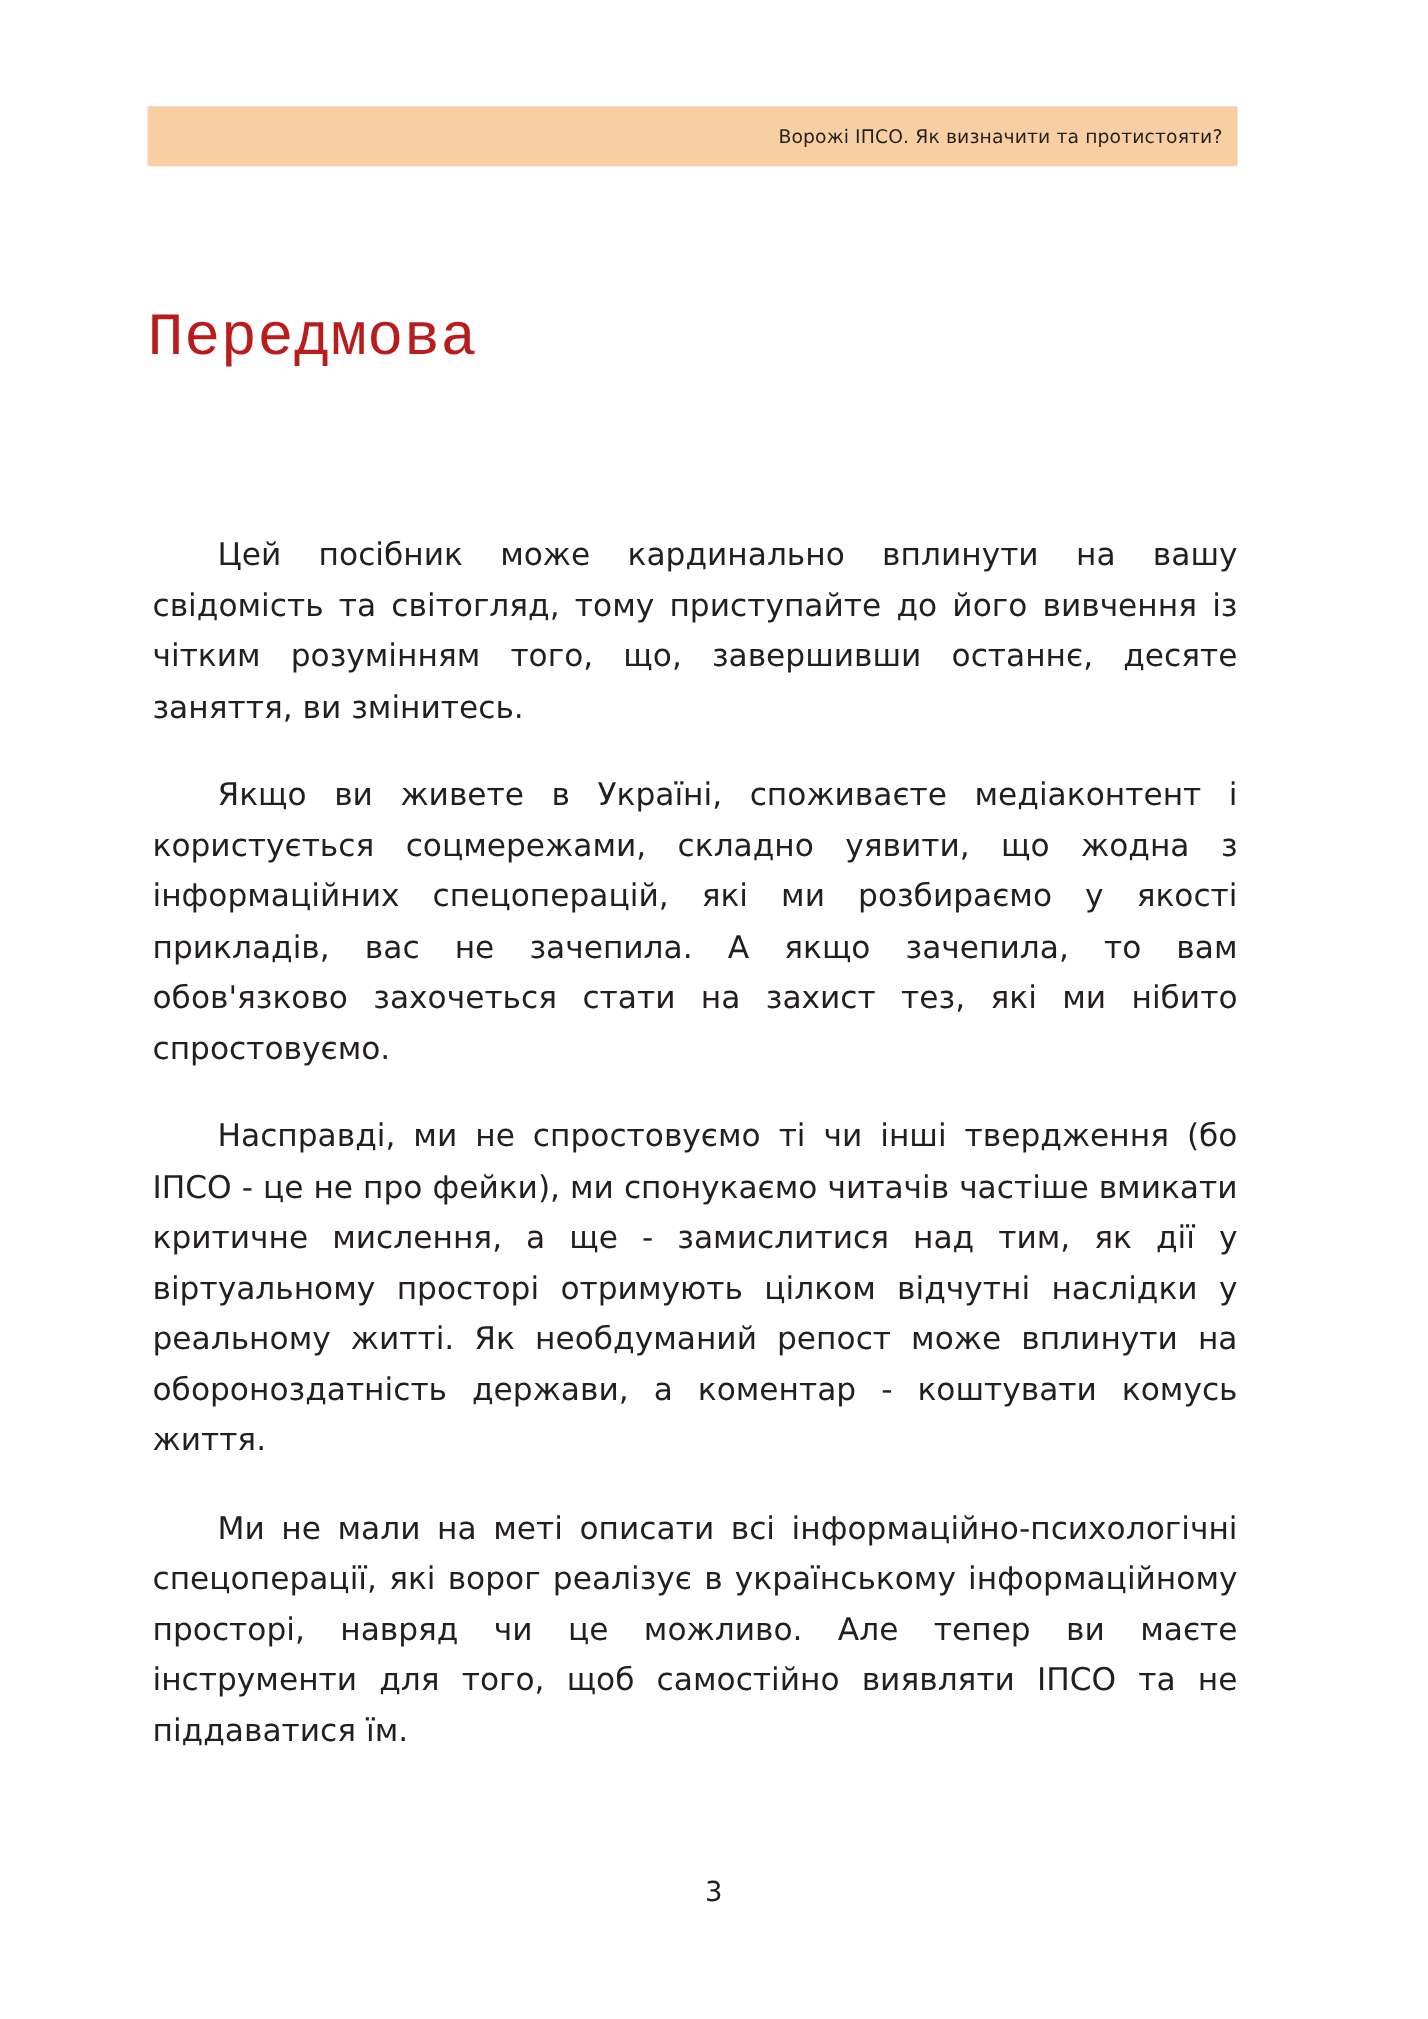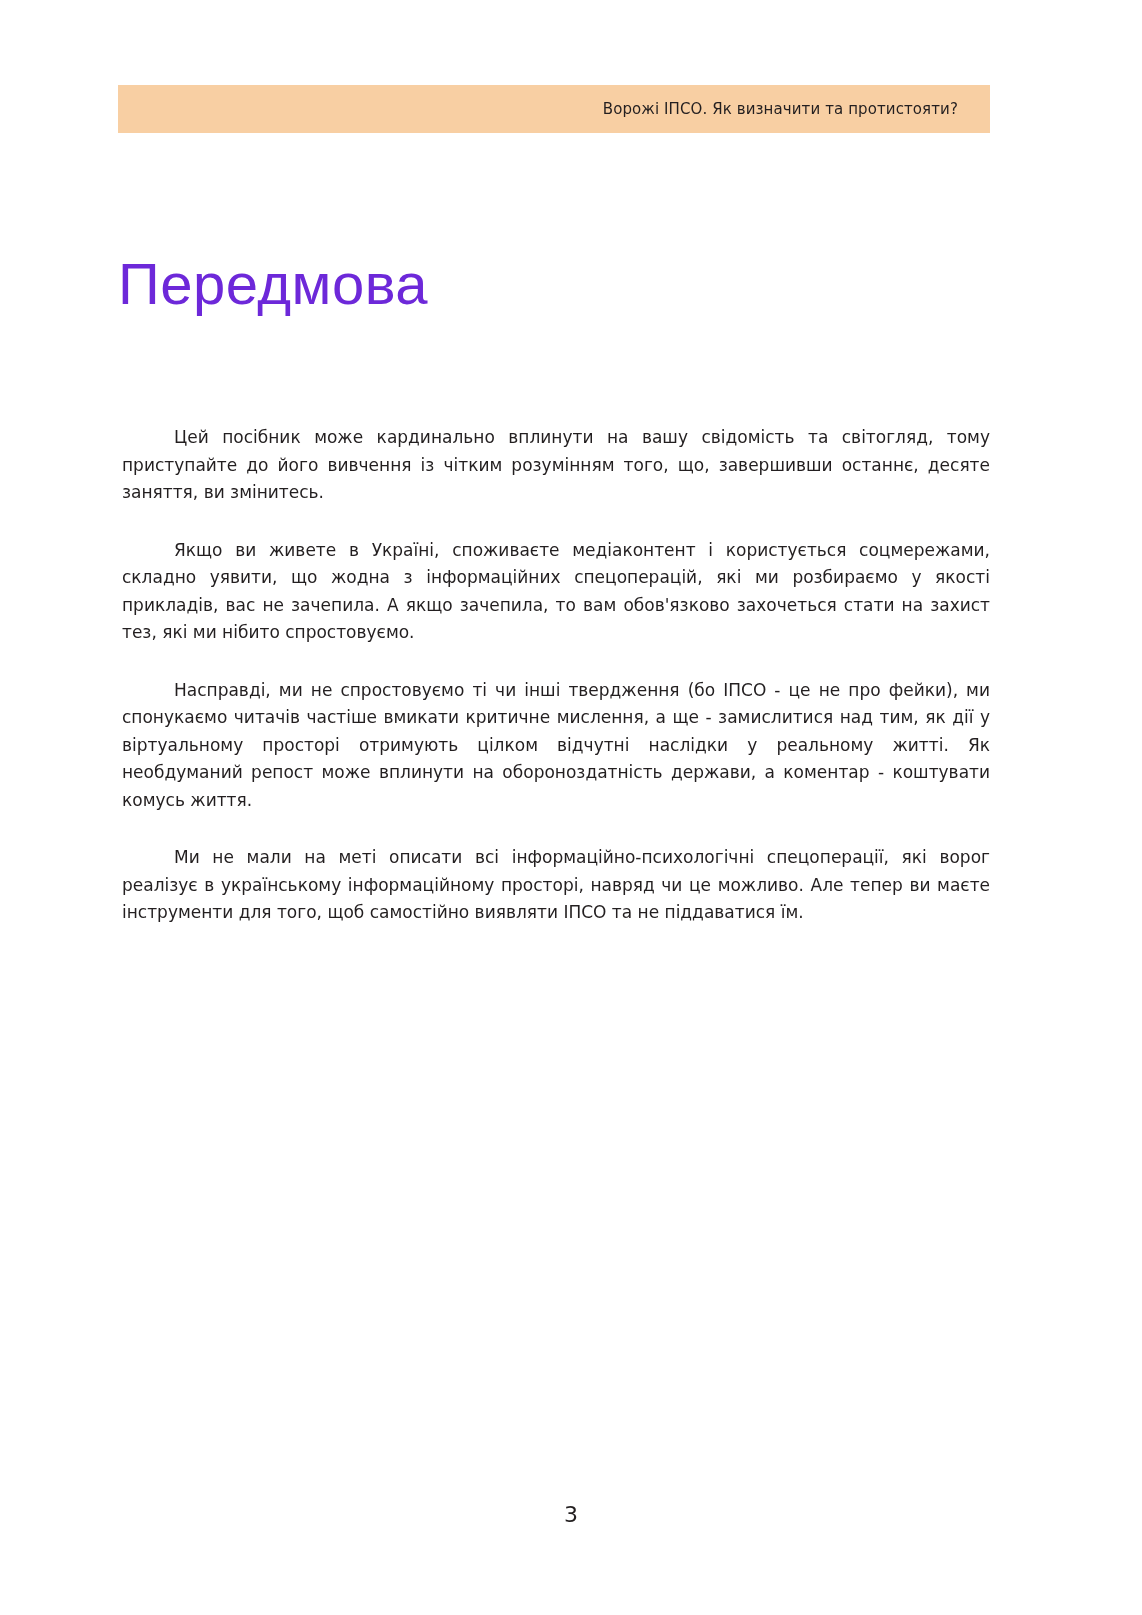--- a/index.html
+++ b/index.html
@@ -28,54 +28,54 @@
     position: absolute;
     left: 118px;
     top: 85px;
     width: 872px;
     height: 48px;
     background: #f8cfa3;
     display: flex;
     align-items: center;
     justify-content: flex-end;
     box-sizing: border-box;
-    padding-right: 32px;
+    padding-right: 12px;
   }
   .header-band .running-title {
     font-family: "DejaVu Sans", sans-serif;
     font-size: 15px;
     color: #231f20;
     letter-spacing: 0.1px;
     white-space: nowrap;
   }
 
   
   .chapter-title {
     position: absolute;
     left: 118px;
     top: 213px;
-    font-family: Liberation Sans, sans-serif;
-    font-size: 58px;
+    font-family: Liberation Mono, monospace;
+    font-size: 48px;
     font-weight: 400;
-    color: #6d28d9;
+    color: #b91c1c;
     letter-spacing: 0.5px;
     line-height: 1.1;
   }
 
   
   .content {
     position: absolute;
     left: 122px;
     top: 424px;
     width: 868px;
   }
   .content p {
     margin: 0 0 30px 0;
     font-family: "DejaVu Sans", sans-serif;
-    font-size: 17px;
+    font-size: 25px;
     line-height: 1.62;
     color: #231f20;
     text-align: justify;
     text-indent: 52px;
     hyphens: none;
   }
   .content p:last-child {
     margin-bottom: 0;
   }
   .content p.short {

